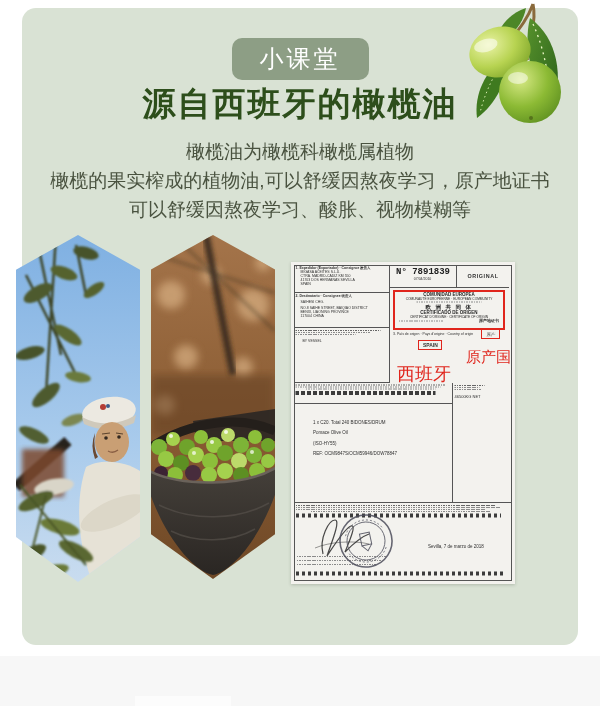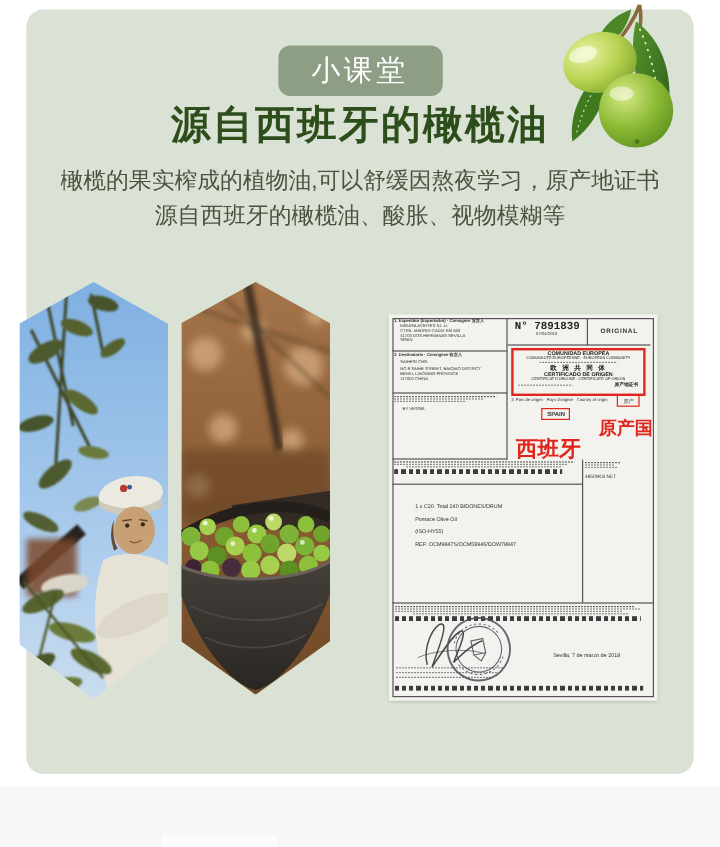--- a/index.html
+++ b/index.html
@@ -8,29 +8,29 @@
   .abs{position:absolute;}
   .card{position:absolute;left:22px;top:8px;width:556px;height:637px;background:#d9e2d4;border-radius:14px;}
   .badge-row{position:absolute;left:0;top:38px;width:556px;text-align:center;}
   .badge{display:inline-block;background:#8d9e85;color:#ffffff;font-size:24px;letter-spacing:3px;padding:5px 28px;border-radius:10px;font-weight:500;}
   .title{position:absolute;left:0;top:82px;width:556px;text-align:center;font-family:"Liberation Serif","DejaVu Serif",serif;font-weight:700;font-size:33px;letter-spacing:2px;color:#2d4e1b;}
   .intro{position:absolute;left:0;top:137px;width:556px;text-align:center;font-size:19px;line-height:29px;color:#4a5340;}
   .hex{position:absolute;overflow:hidden;}
   .hexL{left:16px;top:235px;width:124px;height:347px;clip-path:polygon(50% 0%,100% 10%,100% 87%,50% 100%,0% 87%,0% 10%);}
   .hexR{left:151px;top:235px;width:124px;height:344px;clip-path:polygon(50% 0%,100% 10%,100% 87%,50% 100%,0% 87%,0% 10%);}
   .cert-heading{position:absolute;left:294px;top:228px;width:272px;text-align:center;font-size:21px;font-weight:800;color:#161616;letter-spacing:1px;}
-  .cert{position:absolute;left:324px;top:262px;width:224px;height:322px;background:#f3f2ee;box-shadow:0 1px 3px rgba(60,70,55,.25);}
+  .cert{position:absolute;left:291px;top:262px;width:224px;height:322px;background:#f3f2ee;box-shadow:0 1px 3px rgba(60,70,55,.25);}
   .cert,.cert div{box-sizing:border-box;}
   .frame{position:absolute;left:3px;top:3px;right:3px;bottom:3px;border:1px solid #555;}
   .x2{transform:scale(.5);transform-origin:0 0;font-size:7px;line-height:8px;color:#2f2f2f;white-space:nowrap;}
   .cell{position:absolute;border-color:#555;}
   .bar{background:repeating-linear-gradient(90deg,#8a8a8a 0 3px,transparent 3px 5px);height:2px;margin:2px 0;}
   .bard{background:repeating-linear-gradient(90deg,#666 0 3px,transparent 3px 5px);height:2px;margin:2px 0;}
   .cjkbar{background:repeating-linear-gradient(90deg,#3c3c3c 0 7px,transparent 7px 12px);height:8px;margin:3px 0;}
-  .redann{color:#e0251c;font-weight:700;position:absolute;white-space:nowrap;}
+  .redann{color:#e0251c;font-weight:400;position:absolute;white-space:nowrap;}
   .footer{position:absolute;left:0;top:656px;width:600px;height:50px;background:#f7f7f7;}
   .footer-box{position:absolute;left:135px;top:696px;width:96px;height:10px;background:#fcfcfc;}
 </style>
 </head>
 <body>
 
 <div class="page">
 
   <div class="card"></div>
 
@@ -67,22 +67,23 @@
     <circle cx="93" cy="118" r="2" fill="#55731c"></circle>
   </svg>
 
   <div class="badge-row" style="left:22px;">
     <span class="badge">小课堂</span>
   </div>
 
   <div class="title" style="left:22px;">源自西班牙的橄榄油</div>
 
   <div class="intro" style="left:22px;">
+    <div>橄榄油为橄榄科橄榄属植物</div>
     <div>橄榄的果实榨成的植物油,可以舒缓因熬夜学习，原产地证书</div>
-    <div>源自西班牙的橄榄油、酸胀、视物模糊等</div>
+    <div>可以舒缓因熬夜学习、酸胀、视物模糊等</div>
   </div>
 
   <div class="hex hexL">
     <svg width="124" height="347" viewBox="0 0 124 347">
       <defs>
         <linearGradient id="sky" x1="0" y1="0" x2="0" y2="1">
           <stop offset="0%" stop-color="#7fb0e2"></stop>
             <stop offset="60%" stop-color="#a9cbec"></stop>
             <stop offset="100%" stop-color="#c9dcef"></stop>
         </linearGradient>

